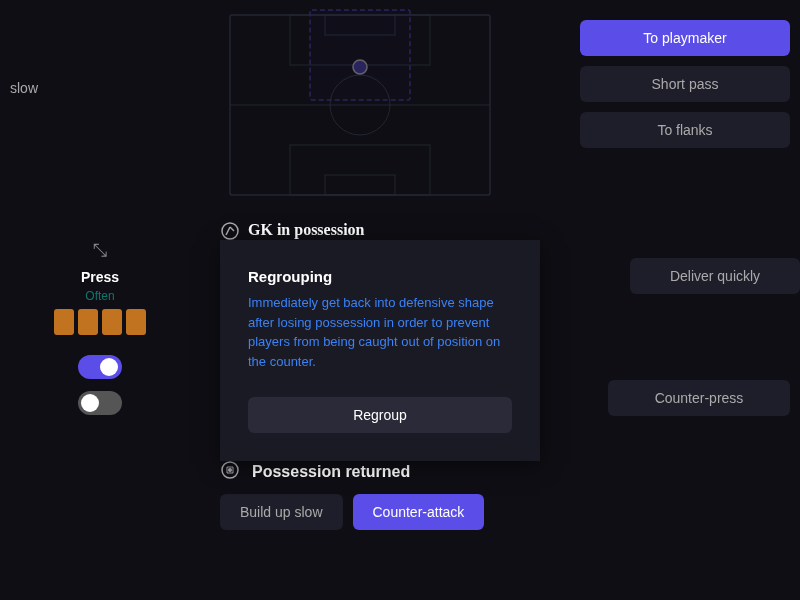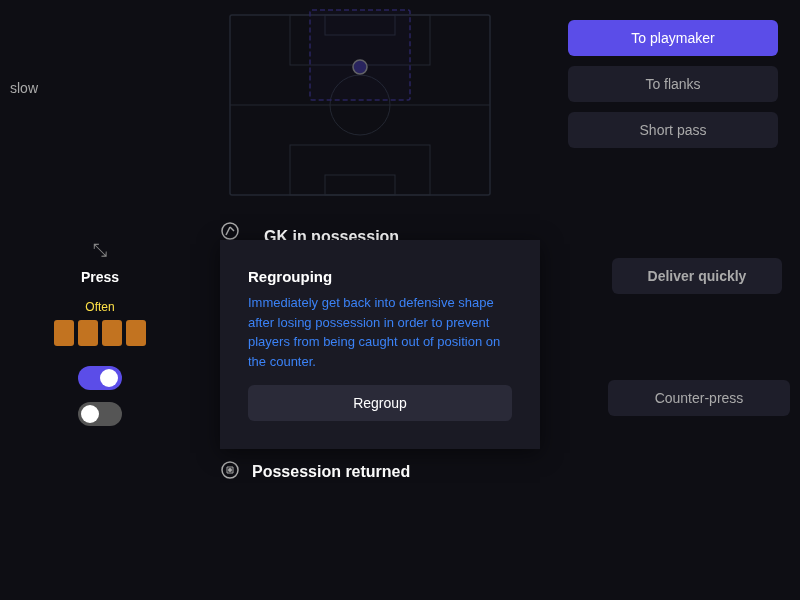--- a/index.html
+++ b/index.html
@@ -39,26 +39,26 @@
     .compress-icon {
       margin-bottom: 8px;
       color: #888;
       font-size: 18px;
     }
 
     .press-label {
       font-size: 14px;
       font-weight: bold;
       color: #fff;
-      margin-bottom: 15px;
+      margin-bottom: 4px;
     }
 
     .press-sublabel {
       font-size: 12px;
-      color: #fde047;
+      color: #0f766e;
       margin-bottom: 6px;
     }
 
     .bar-group {
       display: flex;
       gap: 4px;
       margin-bottom: 20px;
     }
 
     .bar {
@@ -118,21 +118,21 @@
       justify-content: center;
     }
 
     .field-svg {
       opacity: 0.35;
     }
 
     
     .right-panel {
       position: absolute;
-      right: 12px;
+      right: 0;
       top: 0;
       width: 260px;
       height: 600px;
       background: #0e0e14;
       display: flex;
       flex-direction: column;
       padding-top: 20px;
       gap: 10px;
       padding-right: 10px;
     }
@@ -154,23 +154,24 @@
     }
 
     .btn-option.inactive {
       background: #1e1e2a;
       color: #aaa;
     }
 
     
     .section-header {
       display: flex;
-      align-items: flex-end;
-      gap: 24px;
+      align-items: flex-start;
+      gap: 8px;
       padding: 16px 20px 10px;
+      font-family: Liberation Serif, serif;
     }
 
     .section-icon {
       font-size: 18px;
       color: #aaa;
     }
 
     .section-title {
       font-size: 16px;
       font-weight: bold;
@@ -207,20 +208,21 @@
     .btn-regroup {
       width: 100%;
       padding: 10px;
       background: #2a2a38;
       border: none;
       border-radius: 6px;
       color: #fff;
       font-size: 14px;
       text-align: center;
       cursor: pointer;
+      margin-top: 12px;
     }
 
     
     .possession-section {
       position: absolute;
       left: 200px;
       top: 450px;
       width: 540px;
     }
 
@@ -304,37 +306,37 @@
     <rect x="105" y="170" width="70" height="20" fill="none" stroke="#4a5568" stroke-width="1"></rect>
 
     <rect x="90" y="5" width="100" height="90" fill="rgba(91,77,232,0.08)" stroke="#5b4de8" stroke-width="1.5" stroke-dasharray="5,3" rx="2"></rect>
 
     <circle cx="140" cy="62" r="7" fill="#5b4de8" stroke="#fff" stroke-width="1.5"></circle>
   </svg>
 </div>
 
 <div class="right-panel">
   <button class="btn-option active">To playmaker</button>
+  <button class="btn-option inactive">Short pass</button>
   <button class="btn-option inactive">To flanks</button>
-  <button class="btn-option inactive">Short pass</button>
 </div>
 
 <div class="section-header" style="position:absolute; left:200px; top:205px;">
   <span class="section-icon">
     
     <svg width="20" height="20" viewBox="0 0 20 20" fill="none">
       <circle cx="10" cy="10" r="8" stroke="#aaa" stroke-width="1.5"></circle>
       <line x1="6" y1="14" x2="10" y2="6" stroke="#aaa" stroke-width="1.5"></line>
       <line x1="10" y1="6" x2="14" y2="10" stroke="#aaa" stroke-width="1.5"></line>
     </svg>
   </span>
   <span class="section-title">GK in possession</span>
 </div>
 
-<button class="btn-option inactive" style="position:absolute; right:18px; top:258px; width:170px;font-weight:bold;">Deliver quickly</button>
+<button class="btn-option inactive" style="position:absolute; right:0; top:258px; width:170px;">Deliver quickly</button>
 
 <button class="btn-option inactive" style="position:absolute; right:10px; top:380px; width:182px;">Counter-press</button>
 
 <div class="tooltip-box">
   <div class="tooltip-title">Regrouping</div>
   <div class="tooltip-desc">Immediately get back into defensive shape after losing possession in order to prevent players from being caught out of position on the counter.</div>
   <button class="btn-regroup">Regroup</button>
 </div>
 
 <div class="possession-section">
@@ -342,14 +344,16 @@
     <span>
       <svg width="20" height="20" viewBox="0 0 20 20" fill="none">
         <circle cx="10" cy="10" r="8" stroke="#aaa" stroke-width="1.5"></circle>
         <path d="M7 7 L13 7 L13 13 L7 13 Z" stroke="#aaa" stroke-width="1" fill="none"></path>
         <circle cx="10" cy="10" r="2" fill="#aaa"></circle>
       </svg>
     </span>
     <span class="section-title">Possession returned</span>
   </div>
   <div class="possession-options">
+    <button class="btn-pos inactive">Build up slow</button>
+    <button class="btn-pos active">Counter-attack</button>
   </div>
 </div>
 
 </body></html>

